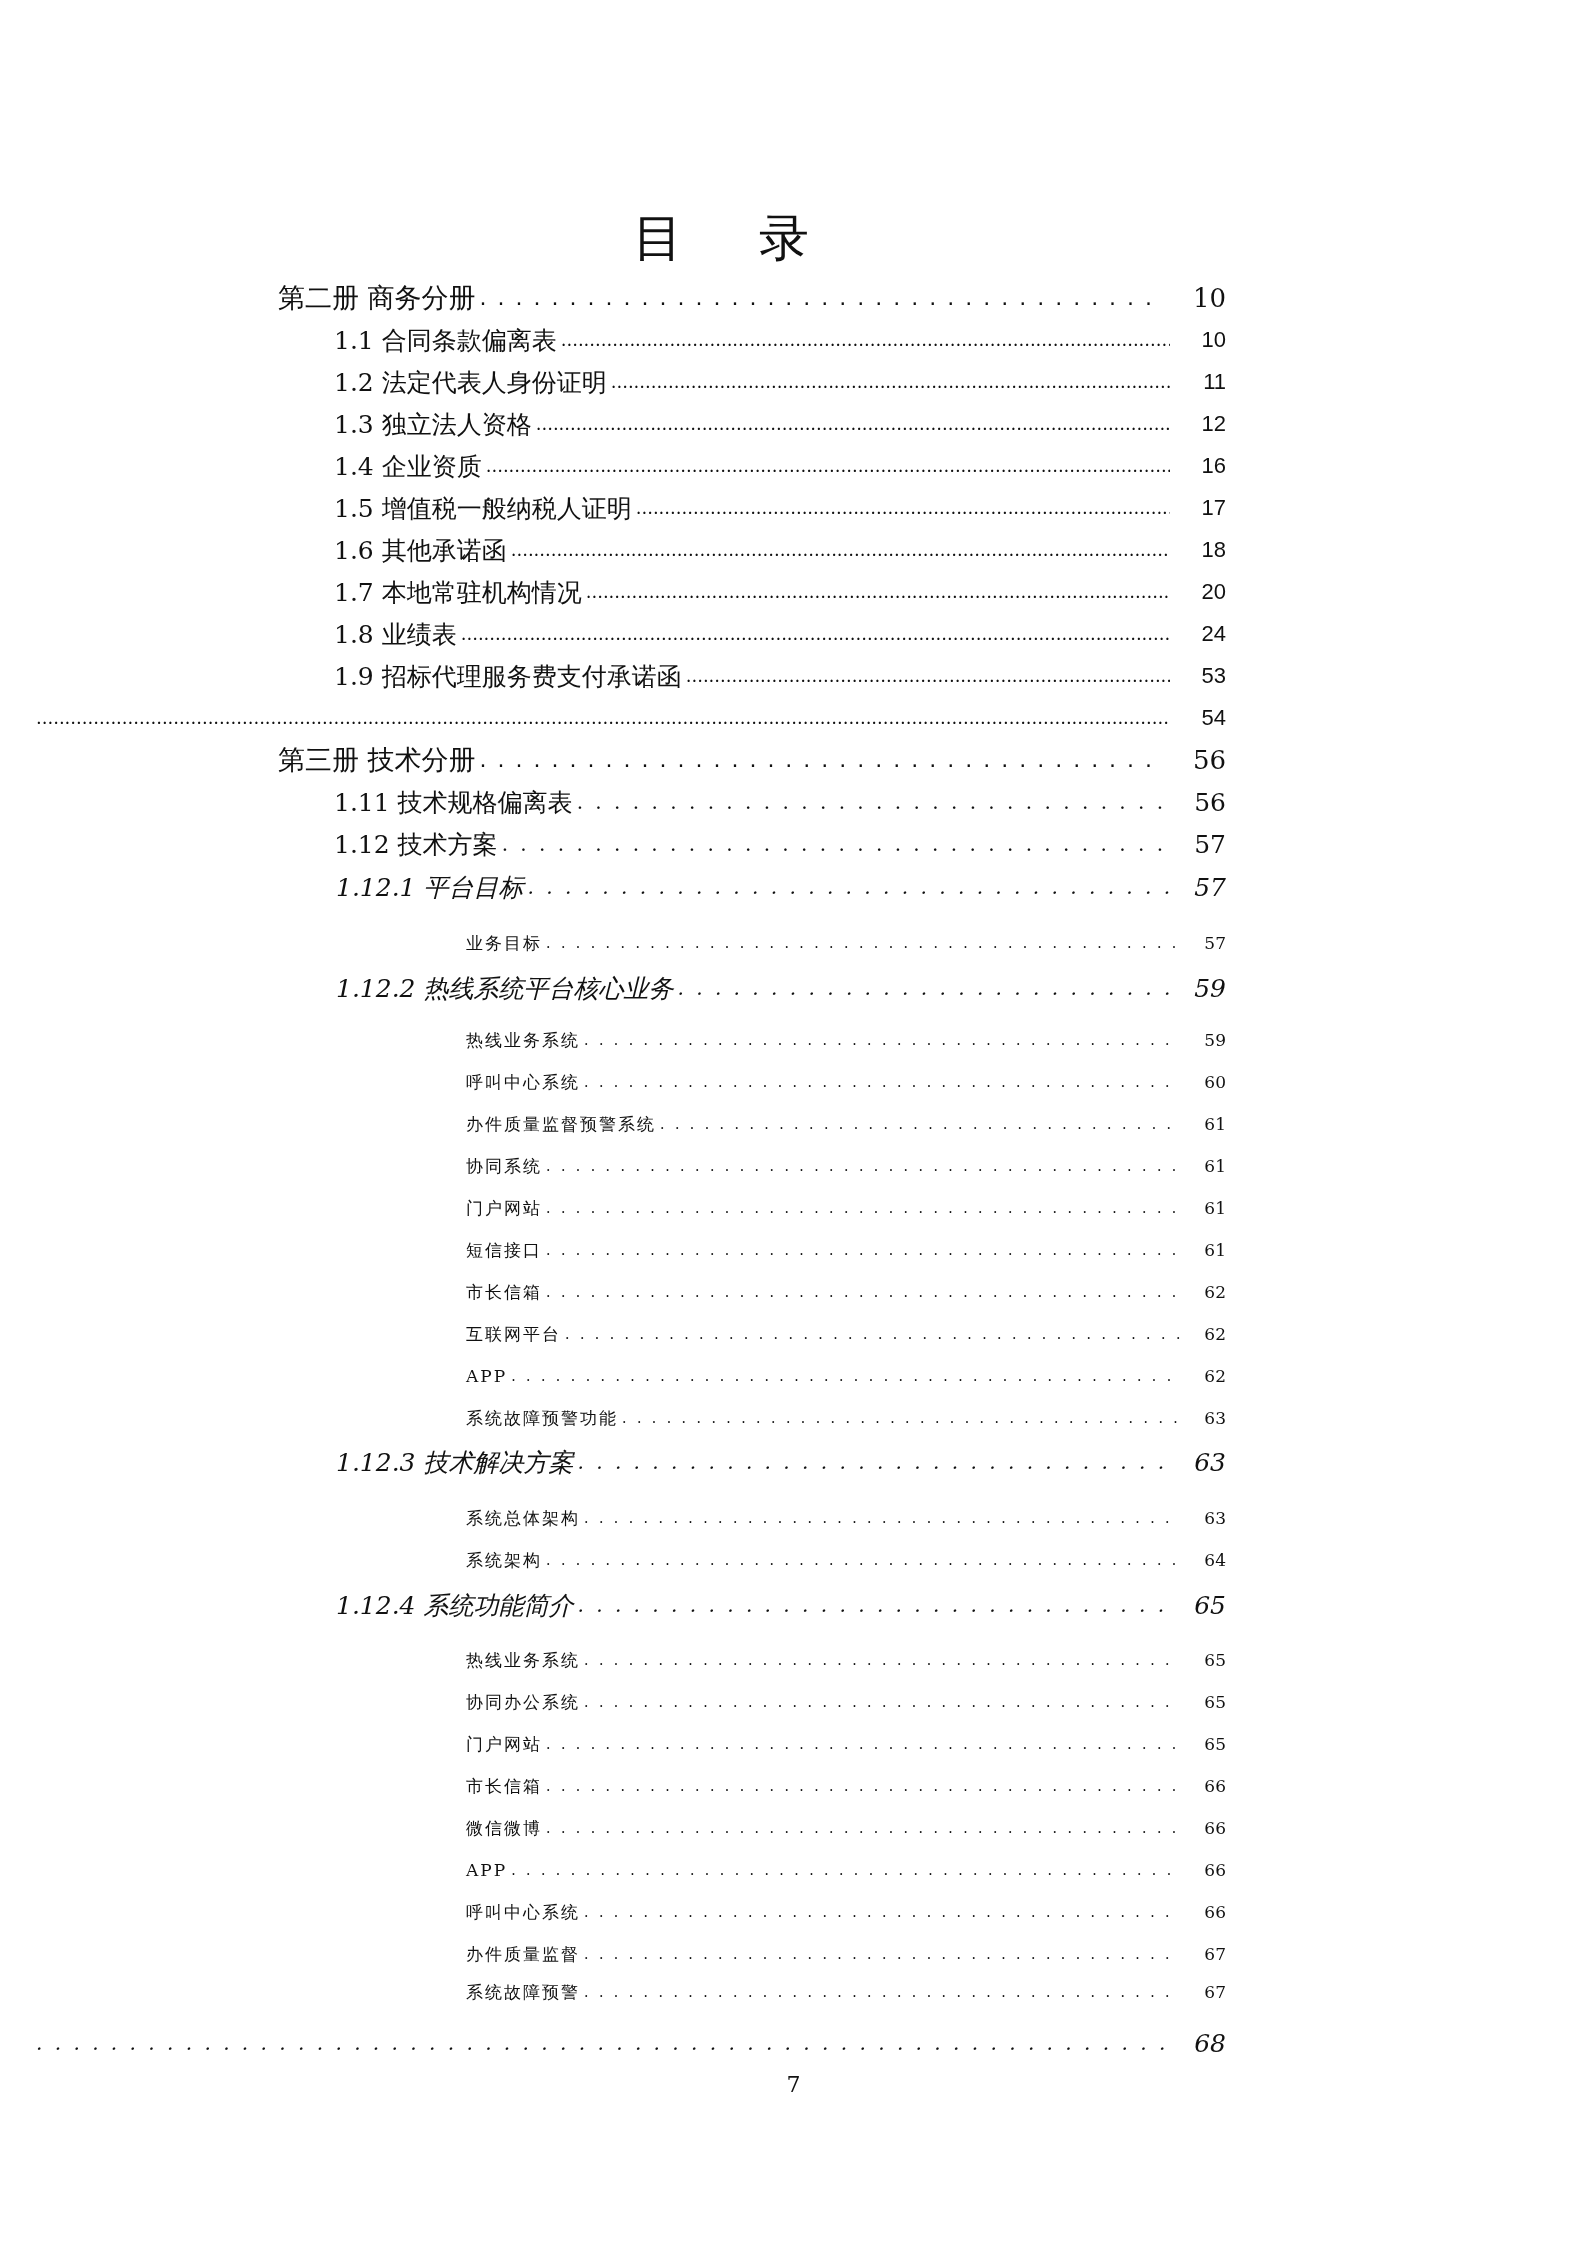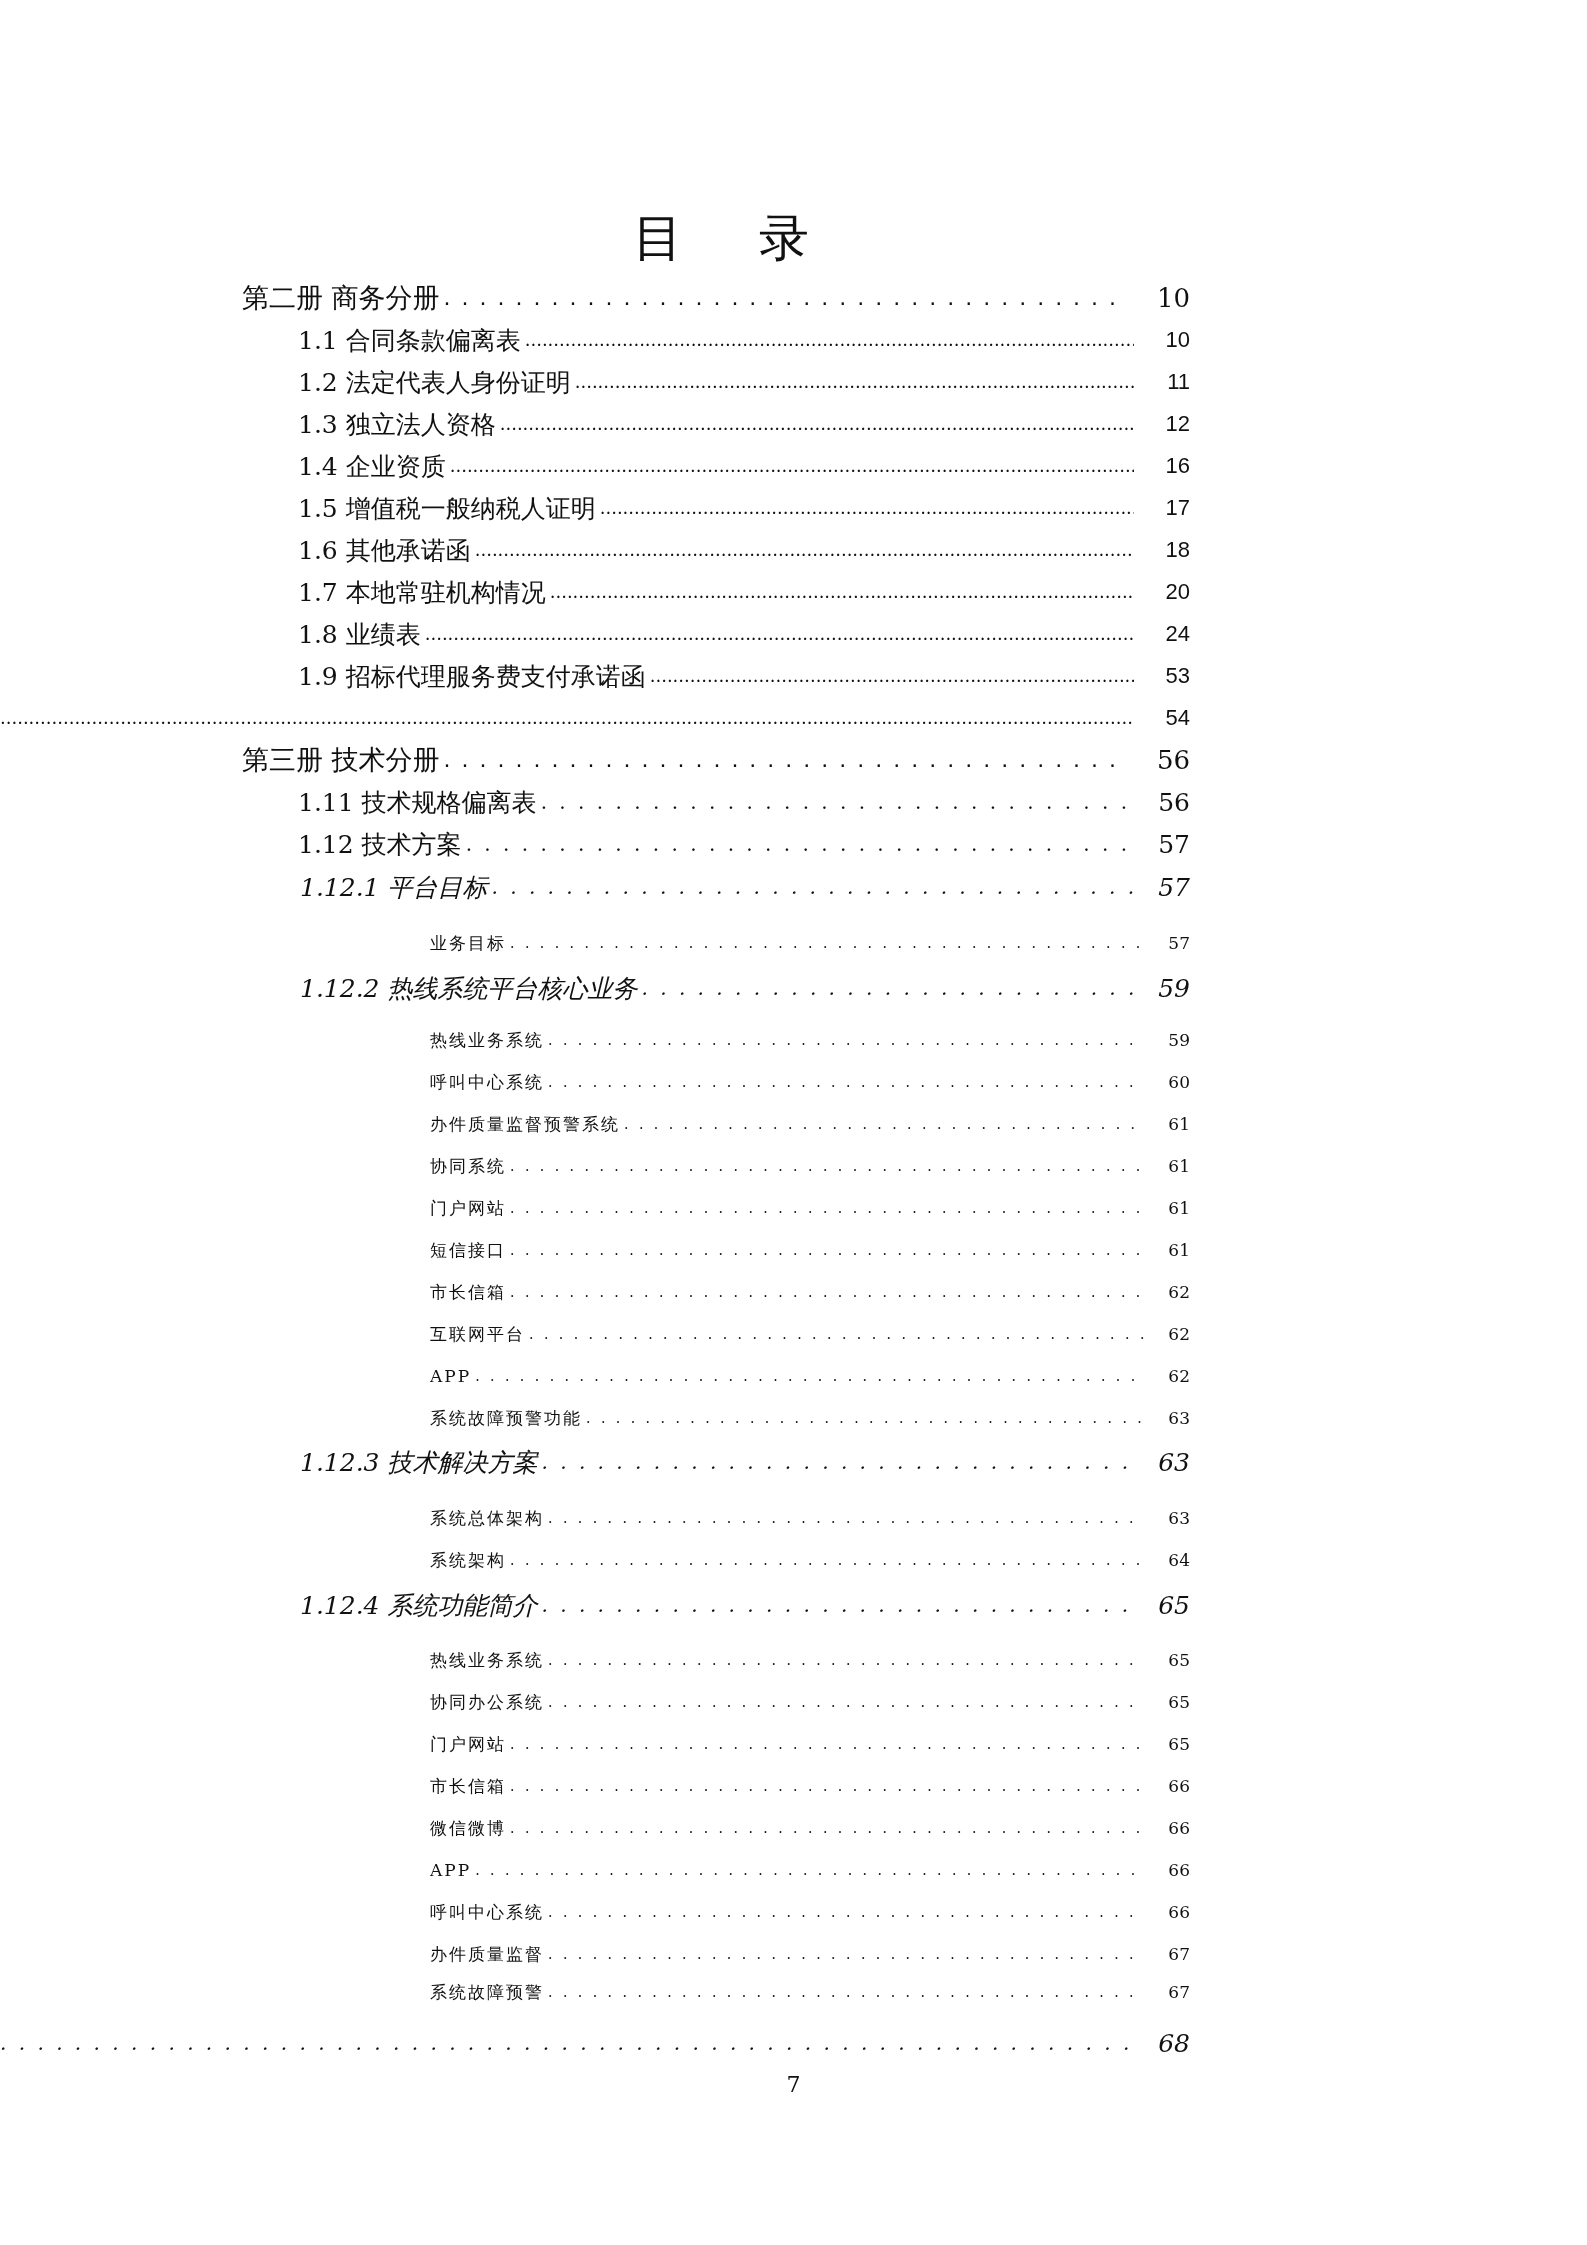--- a/index.html
+++ b/index.html
@@ -1,18 +1,18 @@
 <!DOCTYPE html>
 <html><head>
 <meta charset="utf-8">
 <style>
   html, body { margin:0; padding:0; background:#ffffff; }
   body { width:1587px; height:2245px; position:relative; overflow:hidden; color:#111; font-family:"DejaVu Serif", serif; }
   .title { position:absolute; left:0; width:1472px; top:205px; text-align:center; font-size:50px; letter-spacing:30px; font-family:"DejaVu Sans", sans-serif; font-weight:400; }
-  .row { position:absolute; left:0; width:1434px; height:40px; display:flex; align-items:center; }
+  .row { position:absolute; left:0; width:1434px; height:40px; display:flex; align-items:center;padding-left:36px; }
   .row .label { white-space:nowrap; padding-right:4px; }
   .row .leader { flex:1; overflow:hidden; white-space:nowrap; height:1em; line-height:1em; position:relative; }
   .row .leader::after { content:". . . . . . . . . . . . . . . . . . . . . . . . . . . . . . . . . . . . . . . . . . . . . . . . . . . . . . . . . . . . . . . . . . . . . . . . . . . . . . . . . . . . . . . . . . . . . . . . . . . . . . . . . . . . . . . . . . . . . . . . . . . . . . . . . . . . . . . ."; position:absolute; left:0; top:0; }
   .row .page { white-space:nowrap; padding-left:6px; text-align:right; }
   .lvl0 { font-size:27px; font-family:"DejaVu Sans", sans-serif; }
   .lvl0 .label { padding-left:242px; }
   .lvl0 .page { width:60px; margin-right:244px; font-family:"DejaVu Serif", serif; font-size:26px; }
   .lvl0 .leader { font-size:22px; letter-spacing:2px; }
   .lvl1 { font-size:25px; }
   .lvl1 .label { padding-left:298px;text-align:right; }

